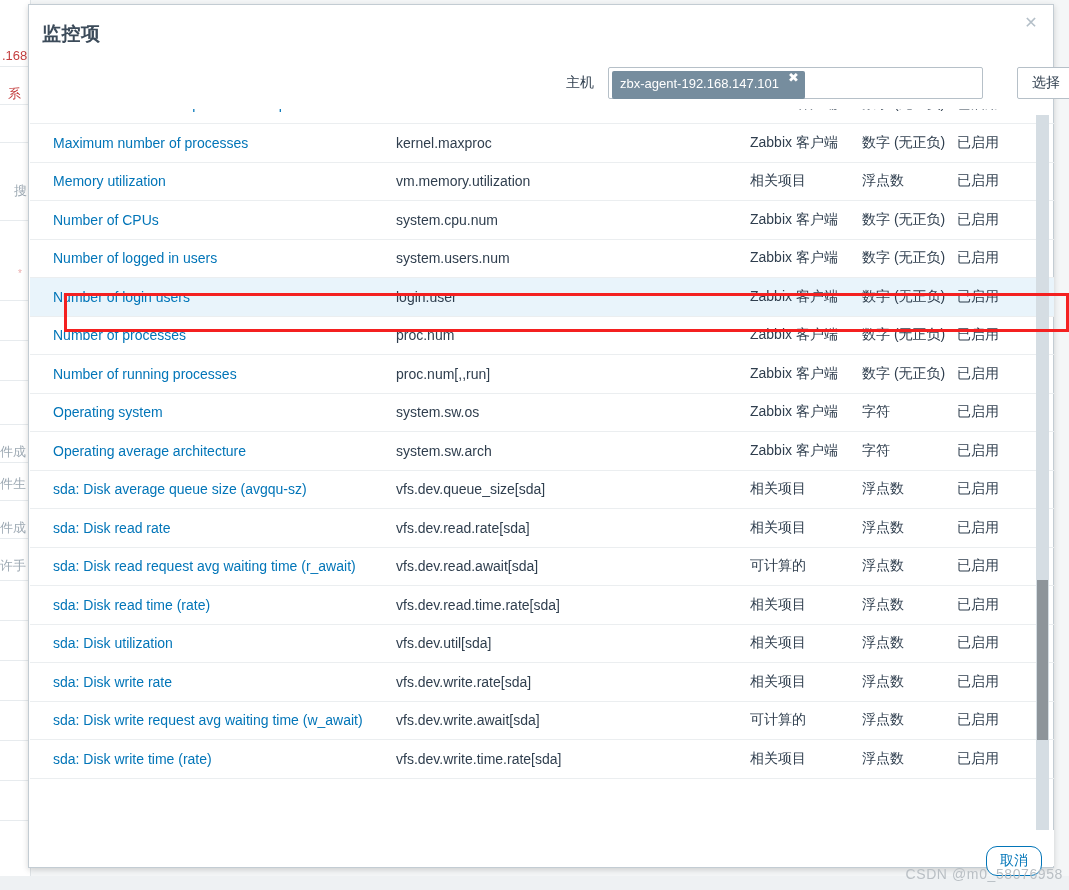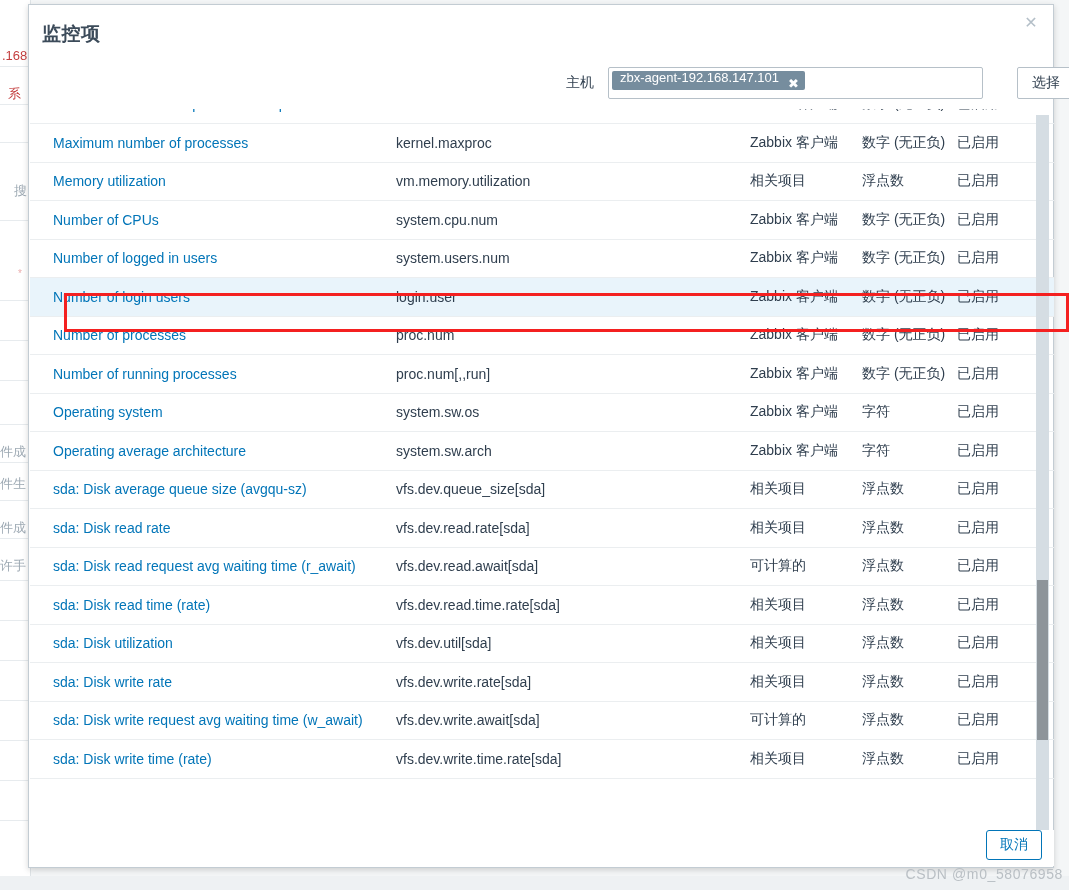--- a/index.html
+++ b/index.html
@@ -103,30 +103,30 @@
     width: 375px; height: 32px;
     border: 1px solid #b6c0c8;
     background: #ffffff;
     box-sizing: border-box;
     border-radius: 2px;
     cursor: text;
   }
   .ms-chip {
     position: absolute;
     left: 3px; top: 3px;
-    height: 19px;
+    height: 28px;
     line-height: 25px;
     padding: 0 6px 0 8px;
     background: #768d9e;
     color: #ffffff;
     font-size: 13px;
     border-radius: 2px;
     white-space: nowrap;
     display: flex;
-    align-items: flex-end;
+    align-items: flex-start;
     gap: 9px;
   }
   .ms-chip-x {
     font-size: 13px;
     font-weight: bold;
     cursor: pointer;
     color: #ffffff;
     line-height: 1;
   }
   .select-btn {
@@ -212,28 +212,28 @@
 
   
   .modal-footer {
     position: absolute;
     left: 1px; bottom: 1px;
     width: 1024px; height: 36px;
     background: #ffffff;
   }
   .cancel-btn {
     position: absolute;
-    right: 12px; top: 0;
+    right: 12px; top: 16px;
     width: 56px; height: 30px;
     background: #ffffff;
     border: 1px solid #0275b8;
     color: #0275b8;
     font-size: 14px;
     font-family: "Liberation Sans", "DejaVu Sans", sans-serif;
-    border-radius: 3px;
+    border-radius: 11px;
     cursor: pointer;
     box-sizing: border-box;
   }
 
   
   #watermark {
     position: absolute;
     right: 6px;
     bottom: 8px;
     font-size: 14px;

